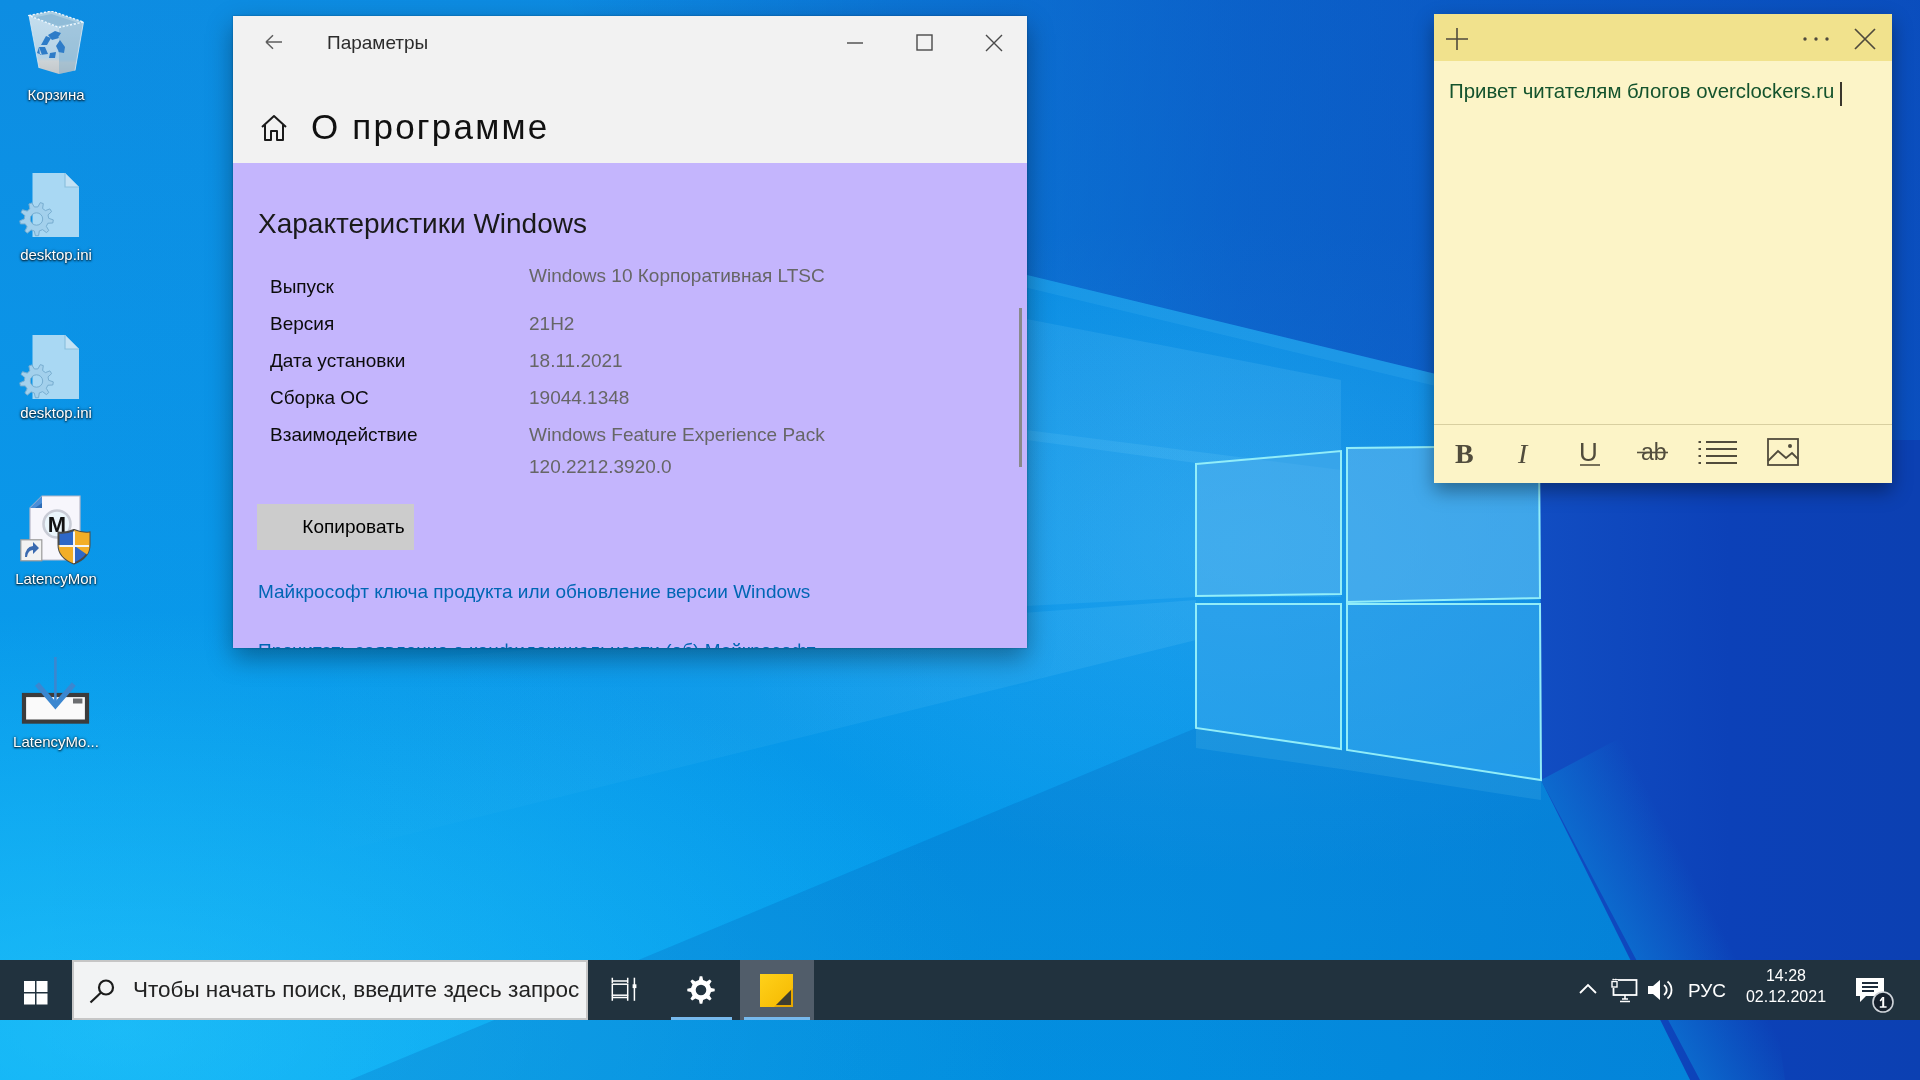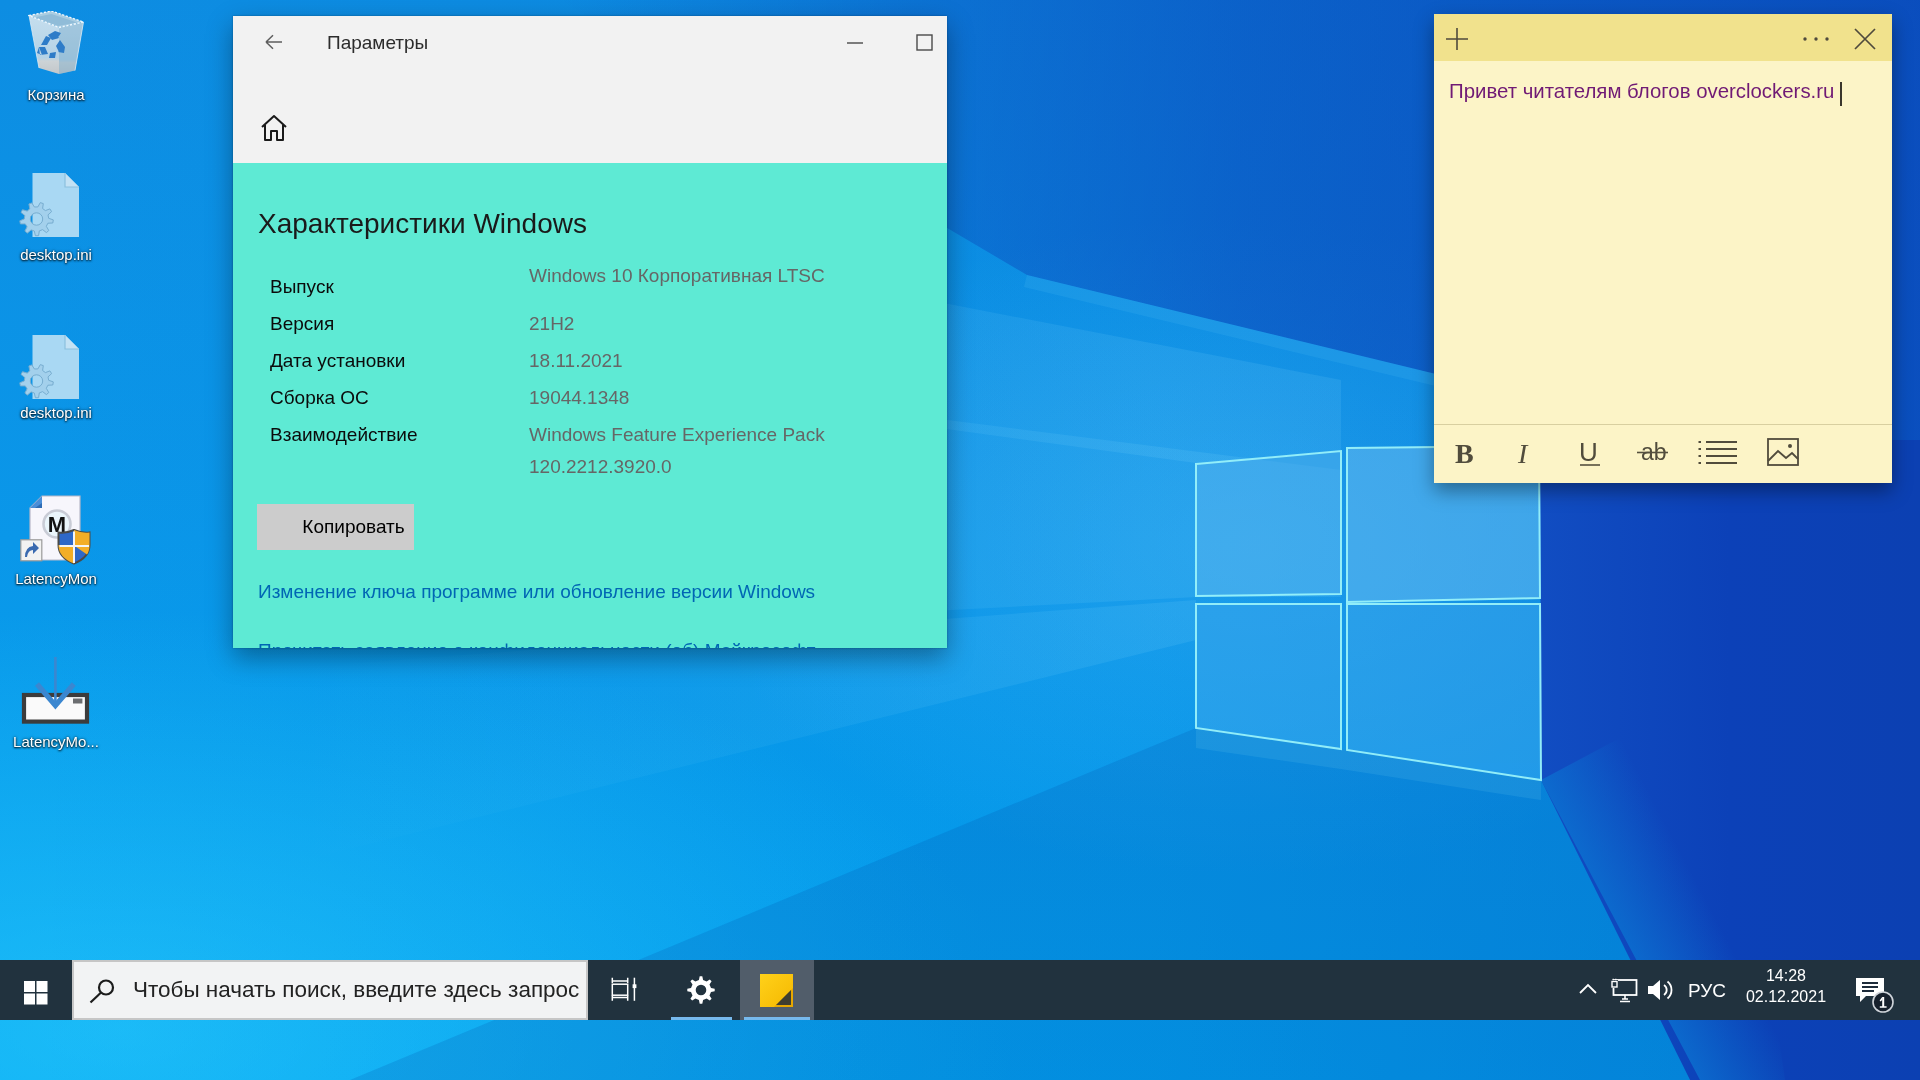--- a/index.html
+++ b/index.html
@@ -3,21 +3,21 @@
 <meta charset="utf-8">
 <style>
 * { margin:0; padding:0; box-sizing:border-box; }
 html,body { width:1920px; height:1080px; overflow:hidden; font-family:"Liberation Sans", sans-serif; }
 #desk { position:absolute; inset:0; }
 .abs { position:absolute; }
 
 .dlabel { position:absolute; width:120px; left:-4px; text-align:center; color:#fff; font-size:15px;
   text-shadow: 0 1px 2px rgba(0,0,0,.9), 0 0 3px rgba(0,0,0,.7); white-space:nowrap; }
 
-#win { position:absolute; left:233px; top:16px; width:714px; height:632px; background:#5eead4;
+#win { position:absolute; left:233px; top:16px; width:794px; height:632px; background:#c4b5fd;
   box-shadow: 0 10px 24px rgba(0,0,0,.35), 0 0 2px rgba(0,0,0,.3); overflow:hidden; }
 #winhead { position:absolute; left:0; top:0; width:100%; height:147px; background:#f2f2f2; }
 #titlebar { position:absolute; left:0; top:0; width:100%; height:40px; }
 .rowlabel { position:absolute; left:25px; font-size:19px; color:#0b0b0b;margin-left:12px; }
 .rowval { position:absolute; left:296px; font-size:19px; color:#666666; }
 a.setlink { color:#0066b4; text-decoration:none; font-size:19px; }
 
 #note { position:absolute; left:1434px; top:14px; width:458px; height:469px; background:#fcf4c7;
   box-shadow: 0 8px 18px rgba(0,0,0,.38); }
 #notehead { position:absolute; left:0; top:0; width:100%; height:47px; background:#f1e28d; }
@@ -208,52 +208,53 @@
     <div class="abs" style="left:94px;top:16px;font-size:19px;color:#2c2c2c;">Параметры</div>
     <svg class="abs" style="left:604px;top:15px" width="180" height="24" viewBox="0 0 180 24">
       <path d="M10,12 L26,12" stroke="#4a4a4a" stroke-width="1.4"></path>
       <rect x="80" y="4" width="15" height="15" fill="none" stroke="#4a4a4a" stroke-width="1.4"></rect>
       <path d="M149,4 L165,20 M165,4 L149,20" stroke="#4a4a4a" stroke-width="1.4"></path>
     </svg>
   </div>
   <svg class="abs" style="left:26px;top:97px" width="30" height="30" viewBox="0 0 30 30">
     <path d="M3,14 L15,3 L27,14 M6,12 L6,27 L12,27 L12,18 L18,18 L18,27 L24,27 L24,12" stroke="#1a1a1a" stroke-width="2" fill="none" stroke-linejoin="round"></path>
   </svg>
+  <div class="abs" style="left:78px;top:91px;font-size:35px;font-weight:300;color:#111;letter-spacing:2.2px;">О программе</div>
   <div style="position:absolute;left:25px;top:192px;font-size:28px;font-weight:400;color:#1a1a1a;">Характеристики Windows</div>
   <div class="rowlabel" style="top:260px;">Выпуск</div>
   <div class="rowval" style="top:249px;">Windows 10 Корпоративная LTSC</div>
   <div class="rowlabel" style="top:297px;">Версия</div>
   <div class="rowval" style="top:297px;">21H2</div>
   <div class="rowlabel" style="top:334px;">Дата установки</div>
   <div class="rowval" style="top:334px;">18.11.2021</div>
   <div class="rowlabel" style="top:371px;">Сборка ОС</div>
   <div class="rowval" style="top:371px;">19044.1348</div>
   <div class="rowlabel" style="top:408px;">Взаимодействие</div>
   <div class="rowval" style="top:408px;">Windows Feature Experience Pack</div>
   <div class="rowval" style="top:440px;">120.2212.3920.0</div>
   <div style="position:absolute;left:24px;top:488px;width:157px;height:46px;background:#cccccc;display:flex;align-items:center;justify-content:center;font-size:19px;color:#000;padding-left:36px;">Копировать</div>
-  <a class="setlink" style="position:absolute;left:25px;top:565px;">Изменение ключа программе или обновление версии Windows</a>
+  <a class="setlink" style="position:absolute;left:25px;top:565px;">Майкрософт ключа продукта или обновление версии Windows</a>
   <a class="setlink" style="position:absolute;left:25px;top:624px;">Прочитать заявление о конфиденциальности (об) Майкрософт</a>
   <div style="position:absolute;left:786px;top:292px;width:3px;height:159px;background:#8a8a8a;"></div>
 </div>
 
 <div id="note">
   <div id="notehead"></div>
   <svg class="abs" style="left:11px;top:13px" width="24" height="24" viewBox="0 0 24 24">
     <path d="M12,1 L12,23 M1,12 L23,12" stroke="#4f4a3c" stroke-width="1.6"></path>
   </svg>
   <svg class="abs" style="left:366px;top:13px" width="34" height="24" viewBox="0 0 34 24">
     <circle cx="5" cy="12" r="1.7" fill="#4f4a3c"></circle>
         <circle cx="16" cy="12" r="1.7" fill="#4f4a3c"></circle>
         <circle cx="27" cy="12" r="1.7" fill="#4f4a3c"></circle>
   </svg>
   <svg class="abs" style="left:418px;top:12px" width="26" height="26" viewBox="0 0 26 26">
     <path d="M3,3 L23,23 M23,3 L3,23" stroke="#4f4a3c" stroke-width="1.7"></path>
   </svg>
-  <div style="position:absolute;left:15px;top:66px;font-size:20.4px;color:#701a75;">Привет читателям блогов overclockers.ru</div>
+  <div style="position:absolute;left:15px;top:66px;font-size:20.4px;color:#14532d;">Привет читателям блогов overclockers.ru</div>
   <div style="position:absolute;left:406px;top:68px;width:2px;height:24px;background:#3a362c;"></div>
   <div style="position:absolute;left:0;top:410px;width:458px;height:1px;background:#d8cfa0;"></div>
   <svg class="abs" style="left:0px;top:411px" width="458px" height="58" viewBox="0 0 458 58">
     <g fill="none" stroke="#55503f" stroke-width="2">
       <text x="21" y="38" font-size="28" font-weight="bold" fill="#514c3c" stroke="none" font-family="Liberation Serif">B</text>
       <text x="84" y="38" font-size="28" font-style="italic" fill="#514c3c" stroke="none" font-family="Liberation Serif">I</text>
       <text x="145" y="36" font-size="26" fill="#514c3c" stroke="none" font-family="Liberation Sans">U</text>
       <path d="M146,40 L166,40" stroke-width="1.6"></path>
       <text x="207" y="35" font-size="23" fill="#514c3c" stroke="none" font-family="Liberation Sans">ab</text>
       <path d="M203,27.5 L234,27.5" stroke-width="1.6"></path>

